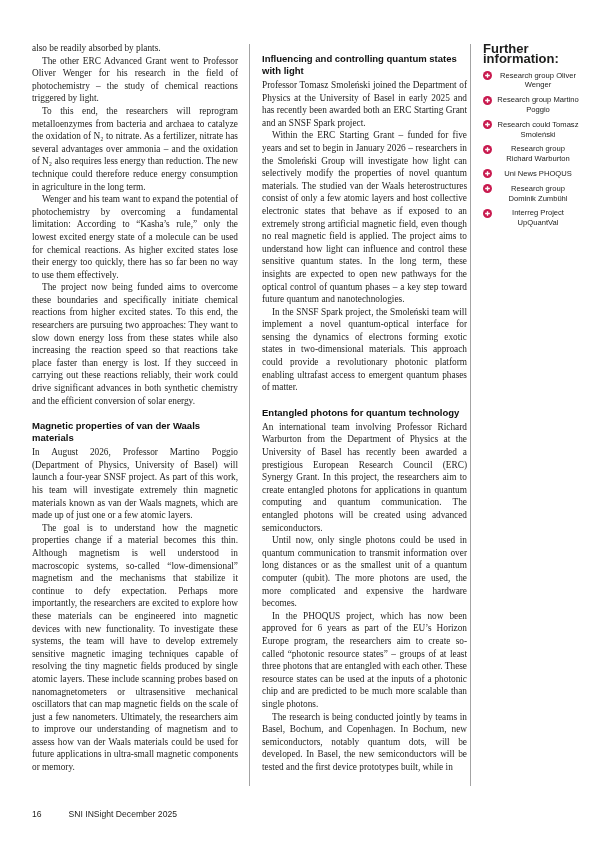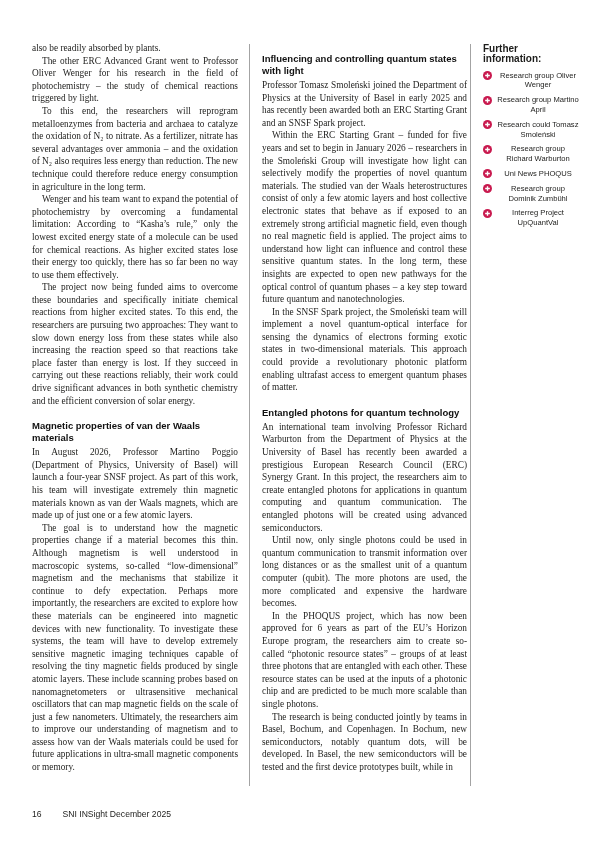--- a/index.html
+++ b/index.html
@@ -20,29 +20,29 @@
 
   
   .divider{position:absolute;top:44px;height:742px;width:1px;background:#a3a3a3;}
   .d1{left:249px;}
   .d2{left:470px;}
 
   
   .sidebar{position:absolute;left:483px;top:44px;width:96px;
            font-family:"Liberation Sans","DejaVu Sans",sans-serif;
            font-size:7.6px;line-height:9.8px;color:#1d1d1b;}
-  .sb-heading{font-weight:bold;font-size:10px;margin-bottom:7px;}
+  .sb-heading{font-weight:bold;font-size:13px;margin-bottom:7px;}
   .sb-item{position:relative;padding-left:14px;margin-bottom:5px;cursor:pointer;text-align:center;}
   .sb-item .plus{position:absolute;left:0;top:0.5px;width:9px;height:9px;display:block;}
 
   
   .footer{position:absolute;left:32px;top:809px;
           font-family:"Liberation Sans","DejaVu Sans",sans-serif;
           font-size:8.6px;color:#1d1d1b;}
-  .footer .pagenum{font-weight:normal;margin-right:21px;}
+  .footer .pagenum{font-weight:normal;margin-right:27px;}
 </style>
 </head>
 <body>
 
 <div class="page">
 
   <div class="col col-left">
     <p class="noind">also be readily absorbed by plants.</p>
     <p>The other ERC Advanced Grant went to Professor Oliver Wenger for his research in the field of photochemistry – the study of chemical reactions triggered by light.</p>
     <p>To this end, the researchers will reprogram metalloenzymes from bacteria and archaea to catalyze the oxidation of N₂ to nitrate. As a fertilizer, nitrate has several advantages over ammonia – and the oxidation of N₂ also requires less energy than reduction. The new technique could therefore reduce energy consumption in agriculture in the long term.</p>
@@ -78,21 +78,21 @@
         <path d="M5 2.4 V7.6 M2.4 5 H7.6" stroke="#ffffff" stroke-width="1.5" fill="none"></path>
       </svg>
       <span class="sb-label">Research group Oliver Wenger</span>
     </div>
 
     <div class="sb-item">
       <svg class="plus" viewBox="0 0 10 10">
         <circle cx="5" cy="5" r="5" fill="#c8194e"></circle>
         <path d="M5 2.4 V7.6 M2.4 5 H7.6" stroke="#ffffff" stroke-width="1.5" fill="none"></path>
       </svg>
-      <span class="sb-label">Research group Martino April</span>
+      <span class="sb-label">Research group Martino Poggio</span>
     </div>
 
     <div class="sb-item">
       <svg class="plus" viewBox="0 0 10 10">
         <circle cx="5" cy="5" r="5" fill="#c8194e"></circle>
         <path d="M5 2.4 V7.6 M2.4 5 H7.6" stroke="#ffffff" stroke-width="1.5" fill="none"></path>
       </svg>
       <span class="sb-label">Research could Tomasz Smoleński</span>
     </div>
 

